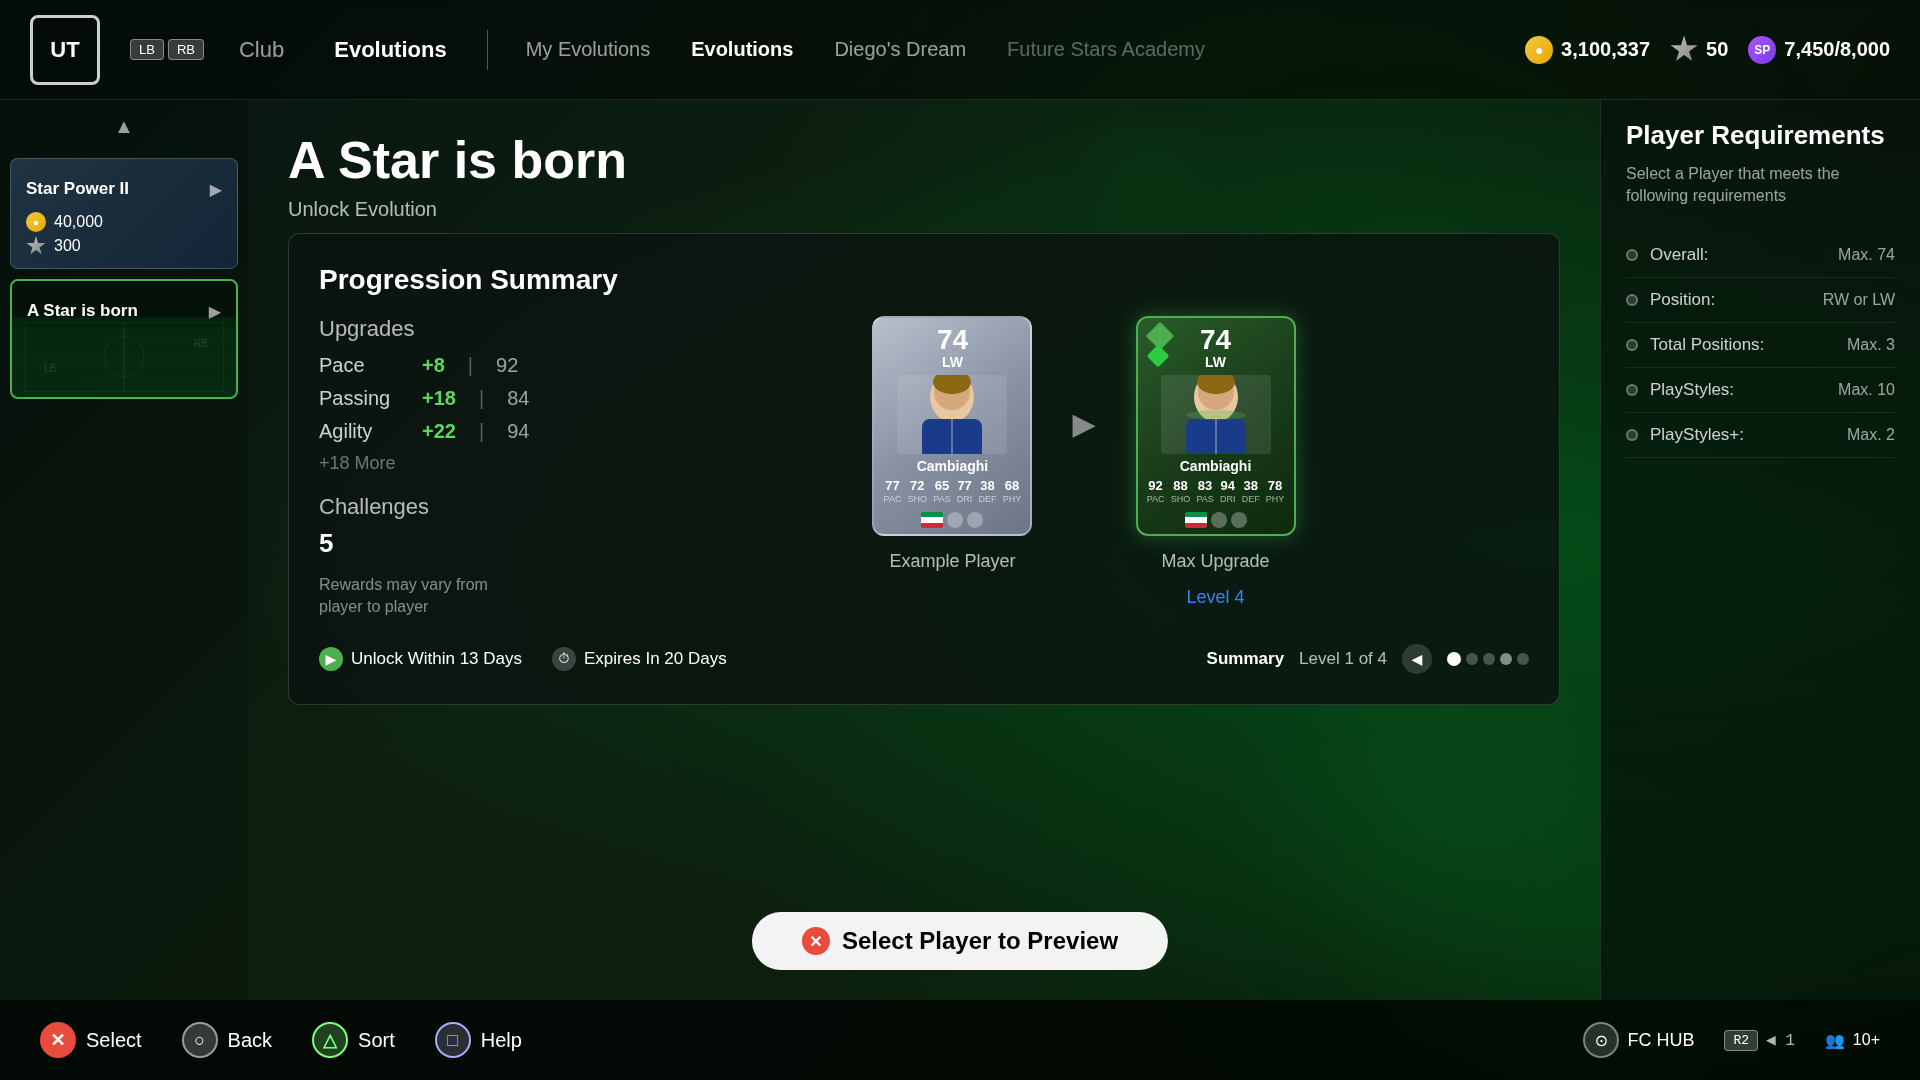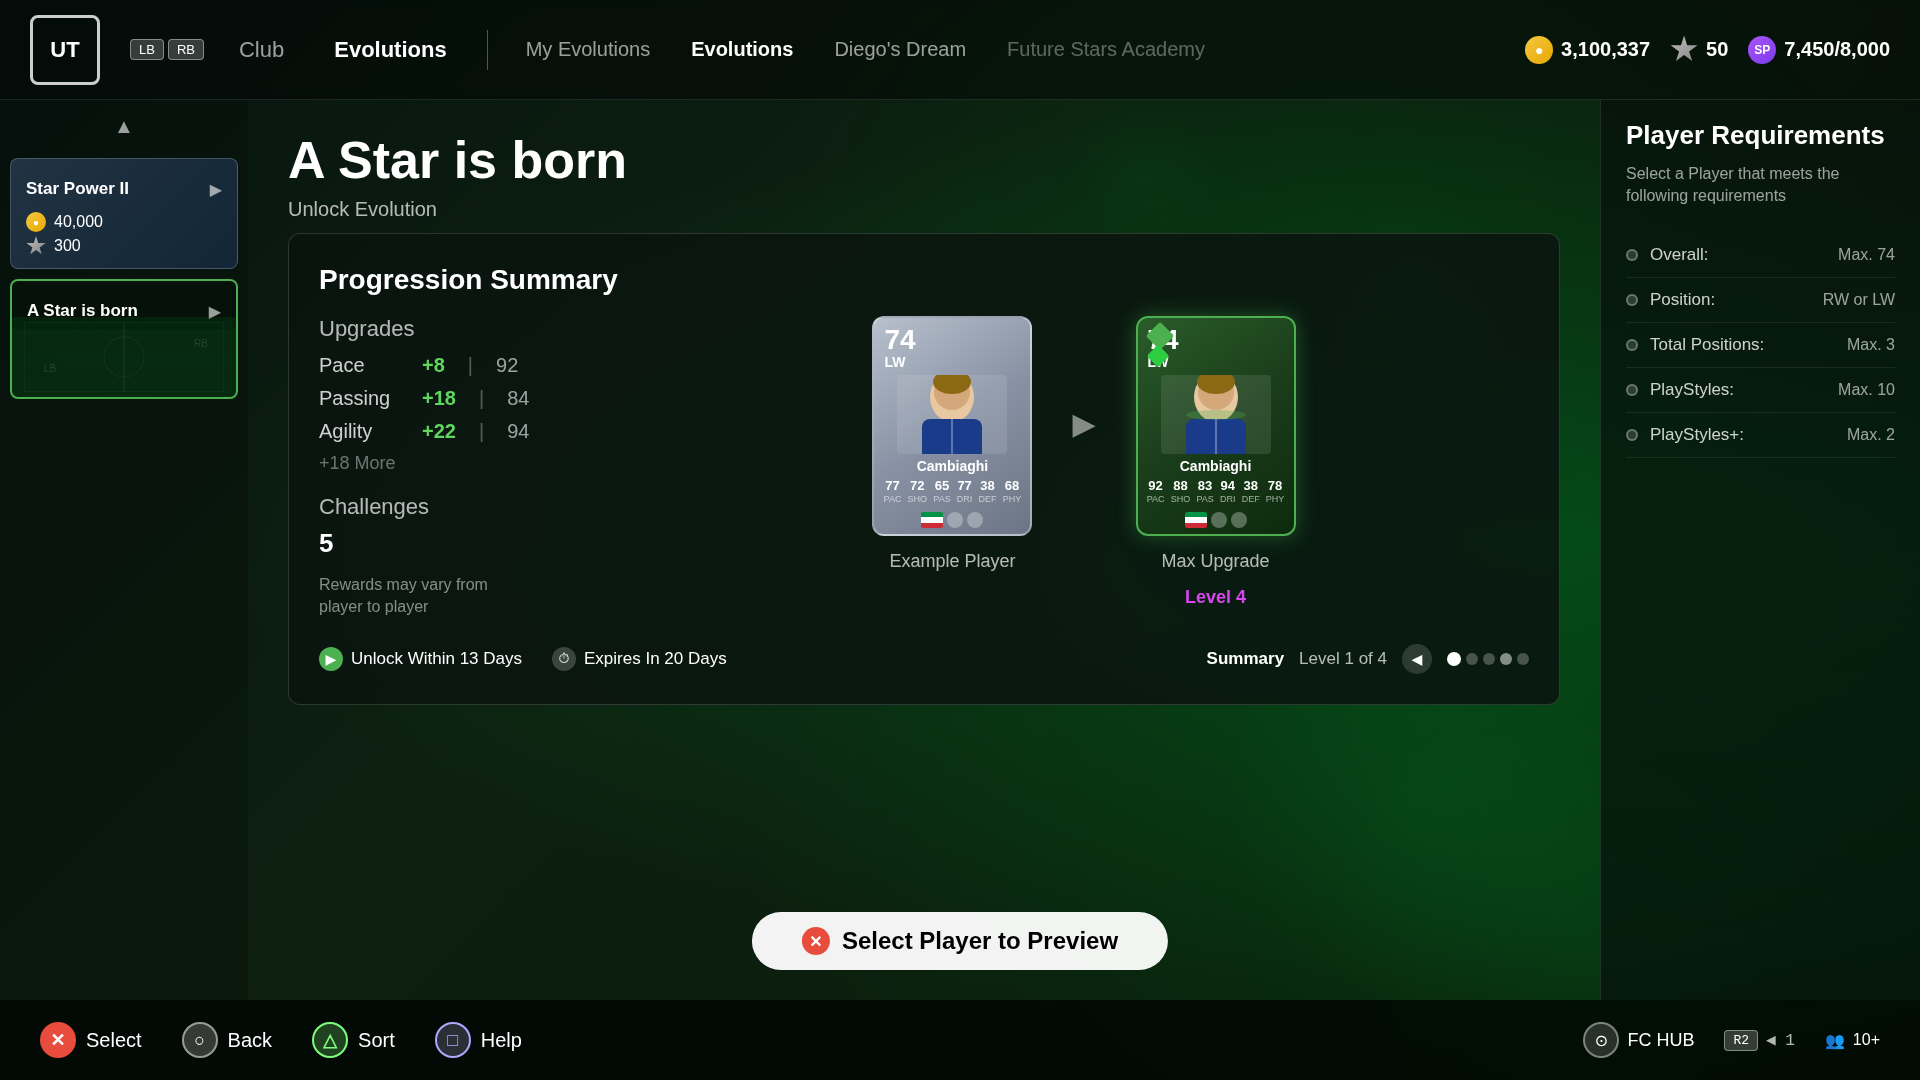--- a/index.html
+++ b/index.html
@@ -416,21 +416,21 @@
     .player-card.gold-evo {
       background: linear-gradient(145deg, #2a5c2a, #1a3d1a, #0d2a0d);
       border: 2px solid #4CAF50;
       box-shadow: 0 0 20px rgba(76,175,80,0.4);
     }
 
     .card-top {
       padding: 8px 10px 0;
       display: flex;
       flex-direction: column;
-      align-items: flex-start;
+      align-items: center;
       width: 100%;
     }
 
     .card-overall {
       font-size: 28px;
       font-weight: 900;
       line-height: 1;
     }
 
     .card-position {
@@ -505,22 +505,22 @@
       background: rgba(255,255,255,0.3);
     }
 
     .card-label-text {
       font-size: 18px;
       color: rgba(255,255,255,0.7);
     }
 
     .card-upgrade-text {
       font-size: 18px;
-      color: #d946ef;
-      font-weight: 700;
+      color: #3b82f6;
+      font-weight: 400;
     }
 
     
     .cards-arrow {
       display: flex;
       align-items: center;
       font-size: 30px;
       color: rgba(255,255,255,0.5);
       margin-top: 90px;
     }

